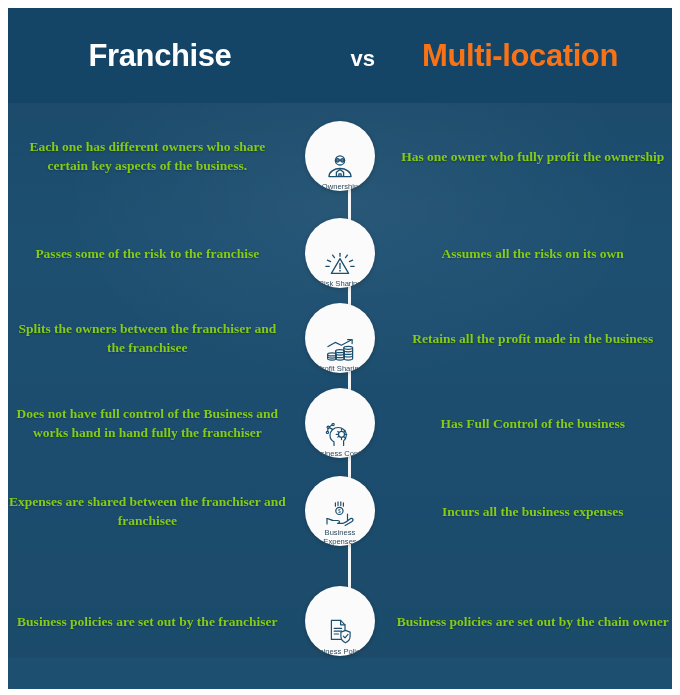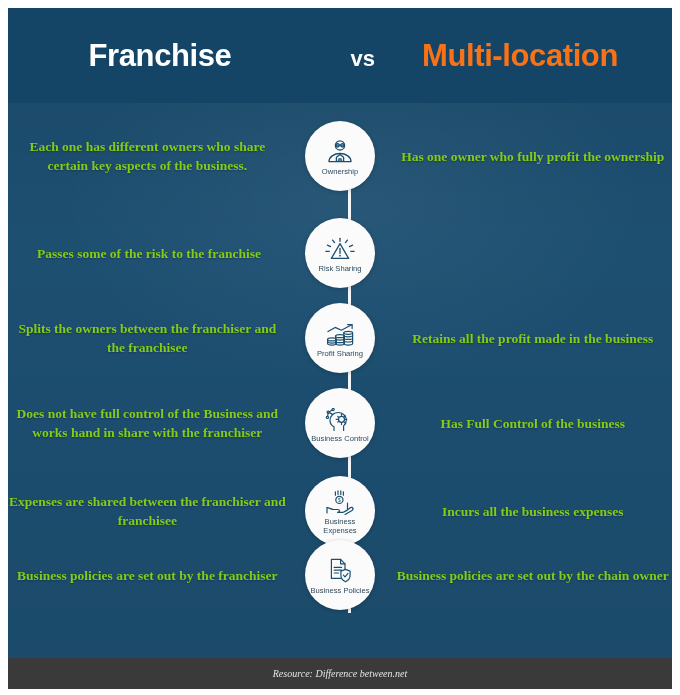--- a/index.html
+++ b/index.html
@@ -169,21 +169,21 @@
     left: 50%;
     transform: translateX(-50%);
     width: 70px;
     height: 70px;
     border-radius: 50%;
     background: #fbfbfb;
     box-shadow: 0 1px 4px rgba(0,0,0,0.22);
     display: flex;
     flex-direction: column;
     align-items: center;
-    justify-content: center;
+    justify-content: flex-end;
     z-index: 5;
   }
   .node .glyph {
     height: 28px;
     display: flex;
     align-items: flex-end;
     justify-content: center;
     margin-bottom: 2px;
   }
   .node .node-label {
@@ -278,20 +278,21 @@
                   <line x1="6.6" y1="9.6" x2="3.4" y2="8.2"></line>
                   <line x1="25.4" y1="9.6" x2="28.6" y2="8.2"></line>
                   <line x1="5.2" y1="14.4" x2="1.9" y2="14.4"></line>
                   <line x1="26.8" y1="14.4" x2="30.1" y2="14.4"></line>
                 </g>
               </svg>
             </div>
             <div class="node-label">Risk Sharing</div>
           </div>
         </div>
+        <div class="col-right">Assumes all the risks on its own</div>
       </div>
 
       <div class="row" style="top:197px; height:76px;">
         <div class="col-left">Splits the owners between the franchiser and the franchisee</div>
         <div class="col-mid">
           <div class="node">
             <div class="glyph">
               <svg width="32" height="24" viewBox="0 0 32 24">
                 <g fill="none" stroke="#1b4f70" stroke-width="1.2" stroke-linecap="round" stroke-linejoin="round">
                   <ellipse cx="8" cy="16.4" rx="4.4" ry="1.5"></ellipse>
@@ -312,21 +313,21 @@
                 </g>
               </svg>
             </div>
             <div class="node-label">Profit Sharing</div>
           </div>
         </div>
         <div class="col-right">Retains all the profit made in the business</div>
       </div>
 
       <div class="row" style="top:282px; height:76px;">
-        <div class="col-left">Does not have full control of the Business and works hand in share with the franchiser</div>
+        <div class="col-left">Does not have full control of the Business and works hand in hand fully the franchiser</div>
         <div class="col-mid">
           <div class="node">
             <div class="glyph">
               <svg width="30" height="24" viewBox="0 0 30 24">
                 <g fill="none" stroke="#1b4f70" stroke-width="1.2" stroke-linecap="round" stroke-linejoin="round">
                   <path d="M9 22.4v-3.6c-2.5-1.3-4-3.8-4-6.6 0-4.3 3.7-7.7 8.2-7.7 4.5 0 8.1 3.4 8.1 7.7 0 2.3-1 4.3-2.7 5.7v4.5"></path>
                   <circle cx="16.5" cy="11.3" r="3"></circle>
                   <path d="M16.5 7.3v-1.3M16.5 16.6v-1.3M20.5 11.3h1.3M11.2 11.3h1.3M19.3 8.5l.9-.9M12.8 14.1l.9-.9M19.3 14.1l.9.9M12.8 8.5l.9.9"></path>
                   <circle cx="3.2" cy="4.2" r="1.1"></circle>
                   <circle cx="8.1" cy="1.6" r="1.1"></circle>
@@ -362,21 +363,21 @@
                   <line x1="22.5" y1="13" x2="22.5" y2="19.2"></line>
                 </g>
               </svg>
             </div>
             <div class="node-label">Business Expenses</div>
           </div>
         </div>
         <div class="col-right">Incurs all the business expenses</div>
       </div>
 
-      <div class="row" style="top:434px; height:76px;">
+      <div class="row" style="top:480px; height:76px;">
         <div class="col-left">Business policies are set out by the franchiser</div>
         <div class="col-mid">
           <div class="node">
             <div class="glyph">
               <svg width="28" height="26" viewBox="0 0 28 26">
                 <g fill="none" stroke="#1b4f70" stroke-width="1.2" stroke-linecap="round" stroke-linejoin="round">
                   <path d="M5.4 1.4h9.2l4.4 4.4v14.6H5.4z"></path>
                   <polyline points="14.6,1.4 14.6,5.8 19,5.8"></polyline>
                   <line x1="8.2" y1="9.4" x2="15.6" y2="9.4"></line>
                   <line x1="8.2" y1="12.2" x2="15.6" y2="12.2"></line>
@@ -387,18 +388,15 @@
               </svg>
             </div>
             <div class="node-label">Business Policies</div>
           </div>
         </div>
         <div class="col-right">Business policies are set out by the chain owner</div>
       </div>
 
     </div>
 
-    <div class="footer">
-      <span class="footer-text">Resource: Difference between.net</span>
-    </div>
 
   </div>
 </div>
 
 </body></html>

